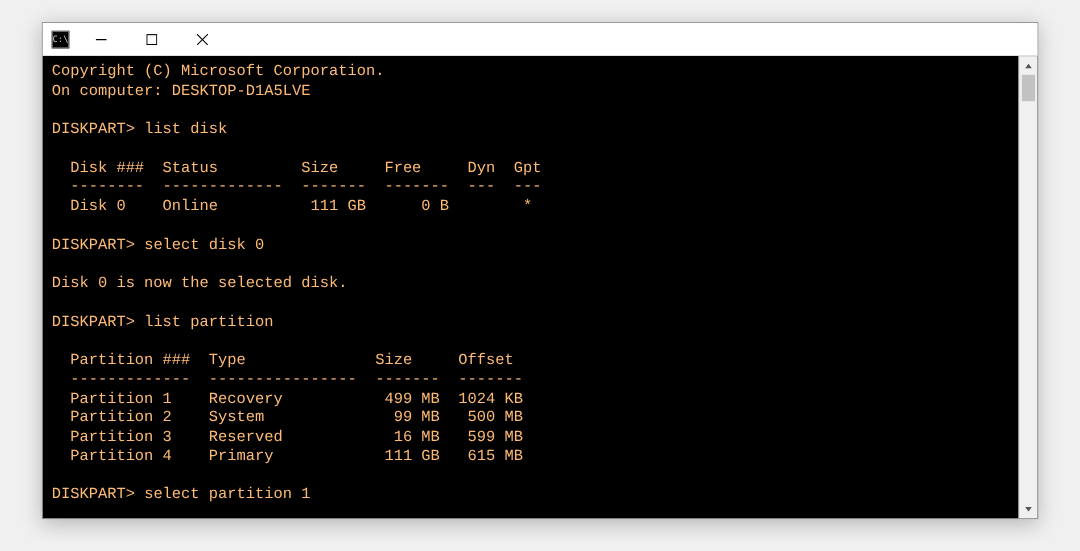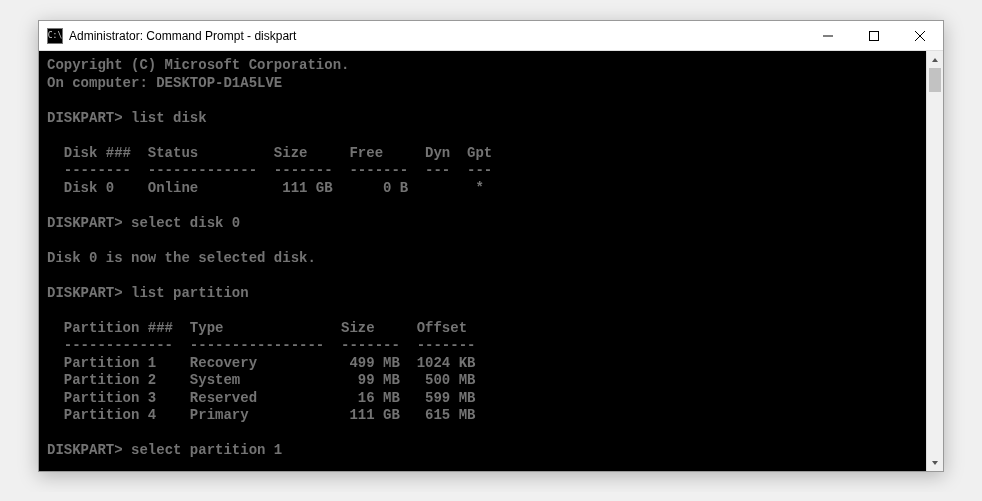--- a/index.html
+++ b/index.html
@@ -54,29 +54,28 @@
       font-size: 10px;
     }
     .titlebar .win-btn svg { display: block; }
     .client {
       display: flex;
       background: #000;
     }
     .terminal {
       flex: 1;
       background: #000;
-      color: #737373;
+      color: #fdba74;
       font-family: Consolas, "Courier New", monospace;
       font-size: 14px;
       line-height: 1.25;
       padding: 6px 8px 10px 8px;
       white-space: pre;
       overflow: hidden;
       min-height: 420px;
-      font-weight: bold;
     }
     .scrollbar {
       width: 17px;
       background: #f0f0f0;
       position: relative;
       border-left: 1px solid #ddd;
     }
     .scrollbar .sb-btn {
       position: absolute;
       left: 0; right: 0;
@@ -107,21 +106,20 @@
     }
   </style>
 </head>
 <body>
 
 <div class="window">
   <div class="titlebar">
     <div class="app-icon">
       <div class="cmd-icon">C:\</div>
     </div>
-    <div class="title-text">Administrator: Command Prompt - diskpart</div>
     <div class="win-controls">
       <div class="win-btn">
         <svg width="10" height="10" viewBox="0 0 10 10">
             <line x1="0" y1="5" x2="10" y2="5" stroke="#000" stroke-width="1"></line>
           </svg>
       </div>
       <div class="win-btn">
         <svg width="10" height="10" viewBox="0 0 10 10">
             <rect x="0.5" y="0.5" width="9" height="9" fill="none" stroke="#000" stroke-width="1"></rect>
           </svg>

